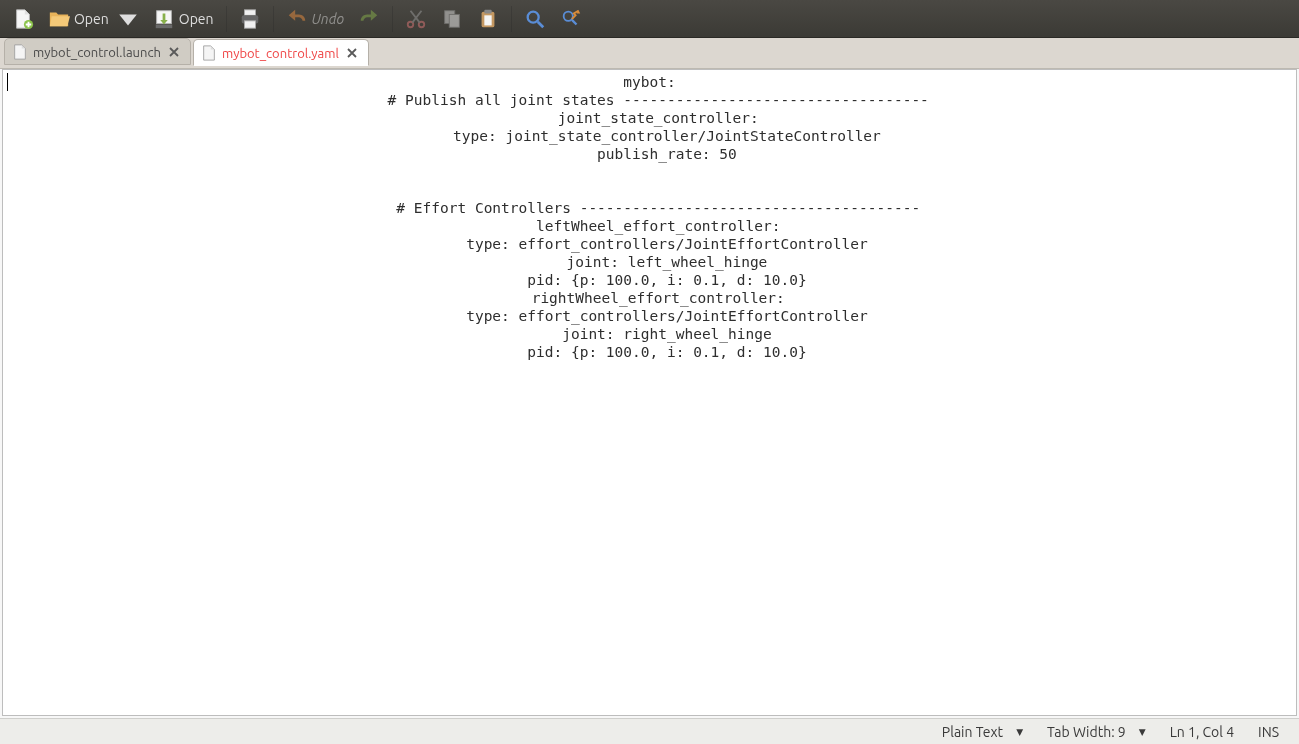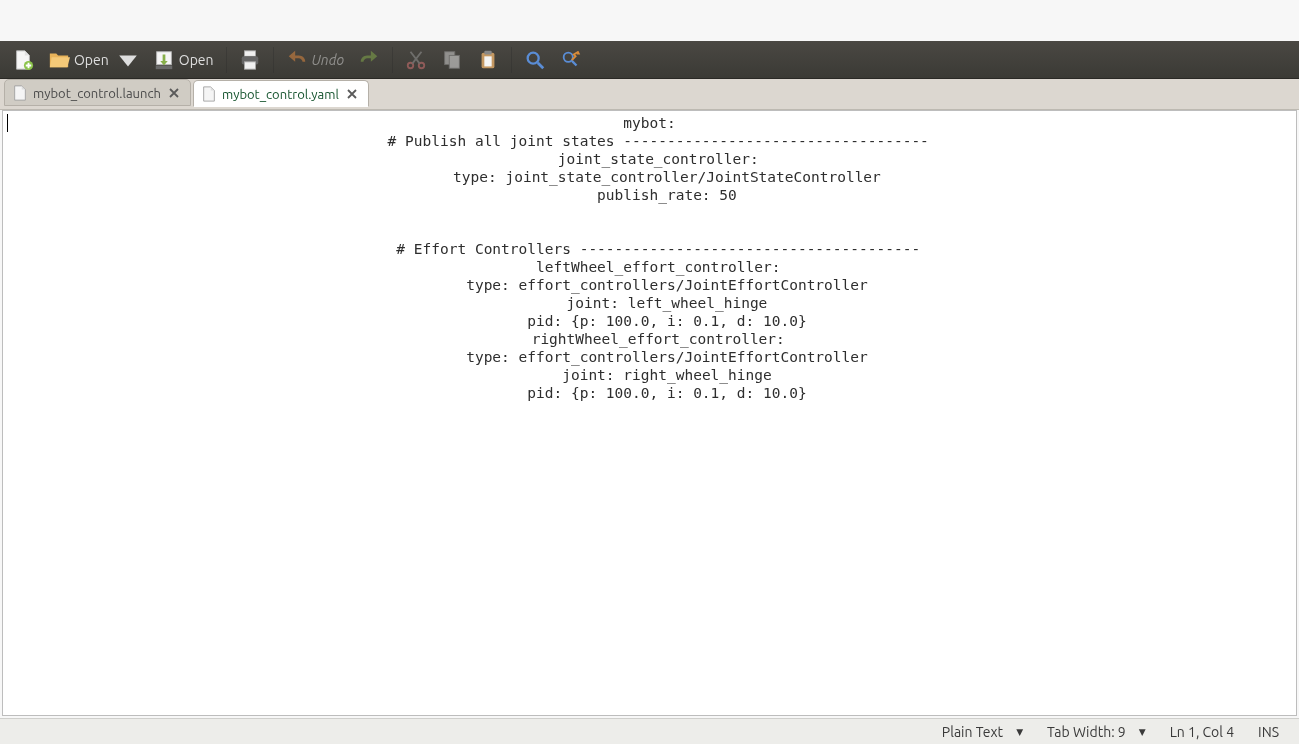--- a/index.html
+++ b/index.html
@@ -15,21 +15,20 @@
     flex-direction: column;
   }
   .toolbar {
     height: 38px;
     background: linear-gradient(to bottom, #4a4843, #3b3a35);
     display: flex;
     align-items: center;
     padding: 0 6px;
     gap: 2px;
     border-bottom: 1px solid #2a2925;
-    margin-top: 41px;
   }
   .tbtn {
     display: flex;
     align-items: center;
     height: 32px;
     padding: 0 6px;
     border-radius: 3px;
     gap: 4px;
     color: #dedede;
     cursor: pointer;
@@ -67,21 +66,21 @@
     border-top-left-radius: 5px;
     border-top-right-radius: 5px;
     margin-right: 2px;
     color: #4a4a4a;
     font-size: 13px;
     cursor: pointer;
   }
   .tab.active {
     background: #ffffff;
     border-bottom: 1px solid #ffffff;
-    color: #14532d;
+    color: #ef4444;
     position: relative;
     top: 1px;
   }
   .tab .doc-icn { width: 14px; height: 16px; flex-shrink: 0; }
   .tab .close { width: 15px; height: 15px; display:flex; align-items:center; justify-content:center; color:#6a6a6a; border-radius:2px; }
 
   .editor-wrap {
     flex: 1;
     background: #ffffff;
     border: 1px solid #bdbdbd;

